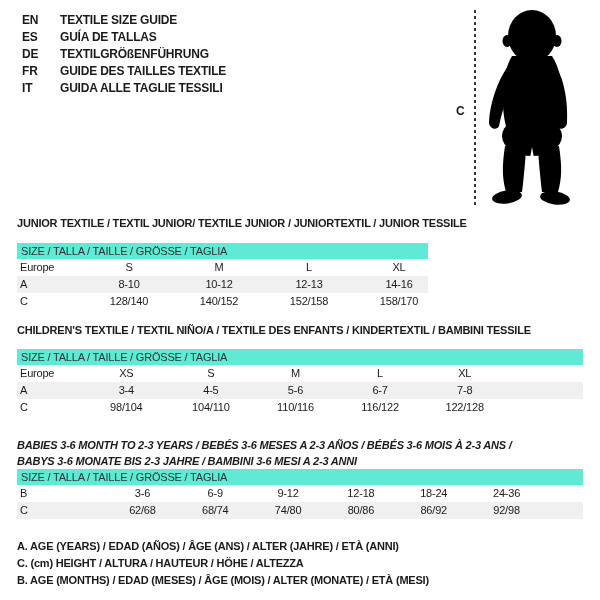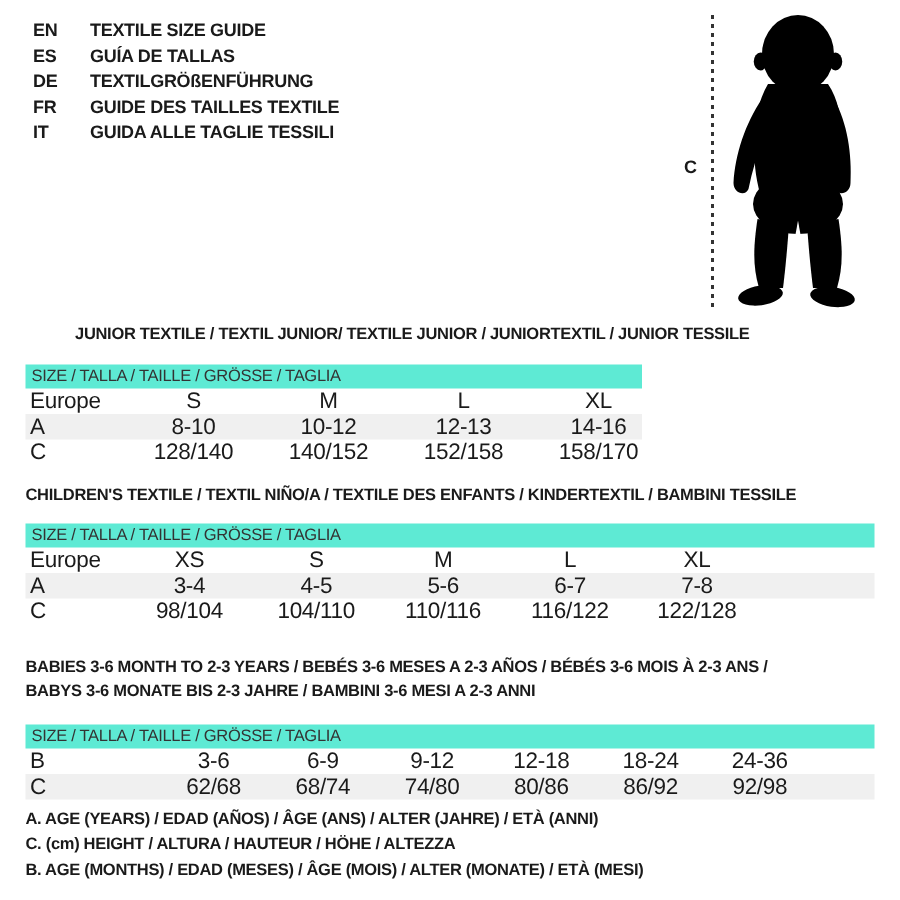--- a/index.html
+++ b/index.html
@@ -17,25 +17,25 @@
   .dash-line{position:absolute;left:24px;top:10px;width:2px;height:198px;
              background:repeating-linear-gradient(to bottom,#333 0 3px,transparent 3px 6px);}
   .figure svg{position:absolute;left:32px;top:8px;}
 
   
   .section{position:absolute;left:17px;}
   .sec-0{top:215px;width:411px;}
   .sec-1{top:322px;width:566px;}
   .sec-2{top:437px;width:566px;}
   .sec-title{font-weight:bold;font-size:11px;line-height:16px;white-space:nowrap;}
-  .sec-0 .titles{margin-bottom:12px;margin-left:33px;}
+  .sec-0 .titles{margin-bottom:12px;}
   .sec-1 .titles{margin-bottom:11px;}
-  .sec-2 .titles{margin-bottom:14px;}
+  .sec-2 .titles{margin-bottom:0;font-style:italic;}
   .size-bar{height:16px;line-height:16px;background:#5eead4;color:#333;font-size:11px;padding-left:4px;}
-  .trow{display:flex;height:17px;line-height:17px;font-size:15px;gap:32px;}
+  .trow{display:flex;height:17px;line-height:17px;font-size:11px;gap:32px;}
   .trow.shaded{background:#f0f0f0;}
   .cell{white-space:nowrap;}
   .cell.label{padding-left:3px;}
   .cell.val{flex:1;text-align:center;}
   .cell.spacer{flex:0 0 auto;}
 
   
   .footnotes{position:absolute;left:17px;top:538px;font-weight:bold;font-size:11px;line-height:17px;}
 </style>
 </head>

